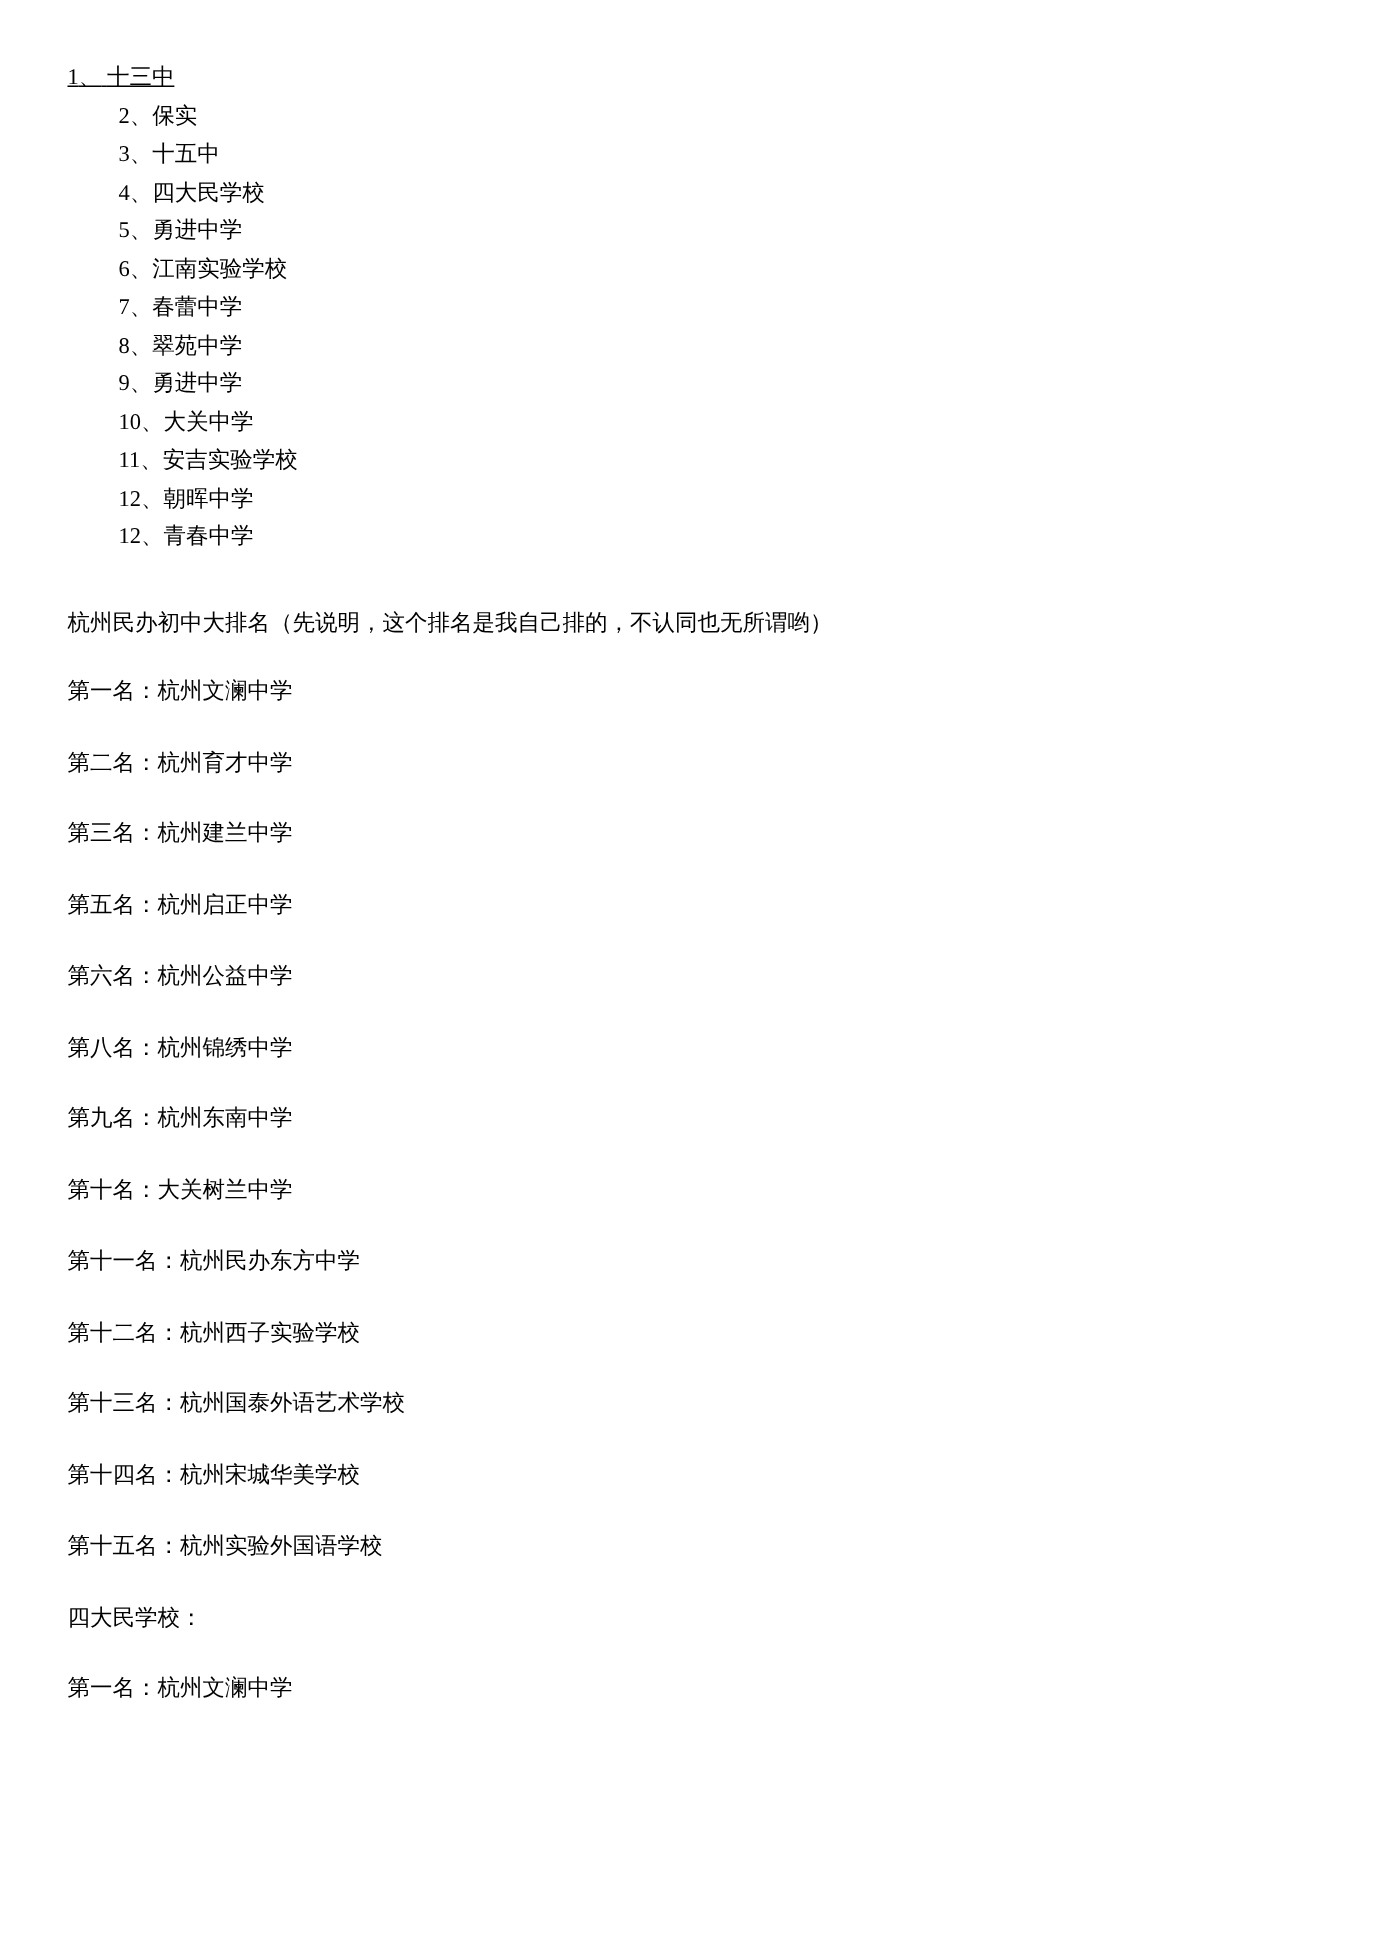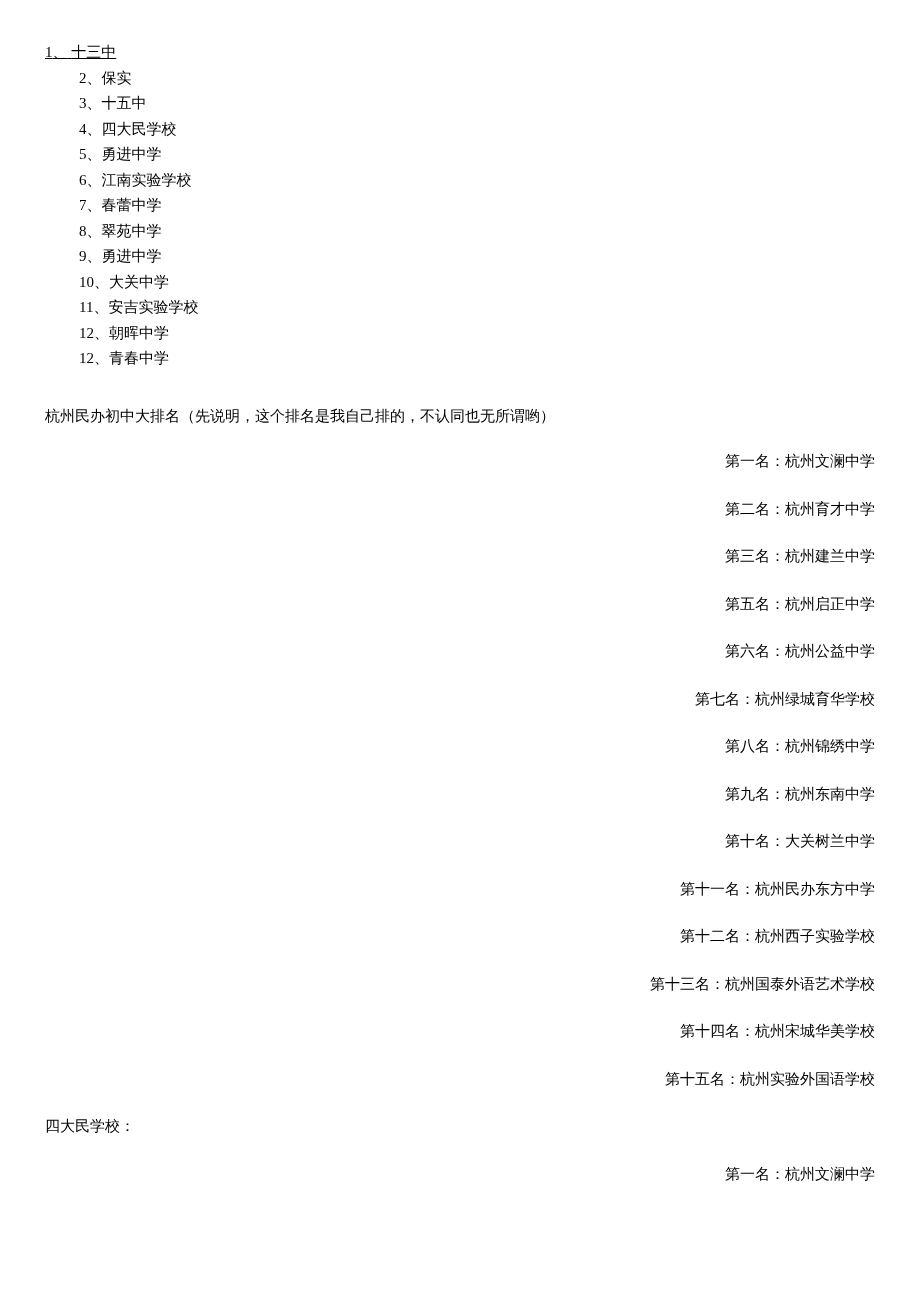--- a/index.html
+++ b/index.html
@@ -21,21 +21,20 @@
       margin-left: 34px;
       margin-bottom: 0;
     }
     .section-heading {
       margin-top: 32px;
       margin-bottom: 20px;
     }
     .rank-item {
       margin-top: 13px;
       margin-bottom: 22px;
-      text-align: right;
     }
     .sub-heading {
       margin-top: 22px;
       margin-bottom: 22px;
     }
   </style>
 </head>
 <body>
 
 <div>
@@ -81,21 +80,20 @@
 </div>
 
 <div class="section-heading">杭州民办初中大排名（先说明，这个排名是我自己排的，不认同也无所谓哟）</div>
 
 <div>
   <div class="rank-item">第一名：杭州文澜中学</div>
   <div class="rank-item">第二名：杭州育才中学</div>
   <div class="rank-item">第三名：杭州建兰中学</div>
   <div class="rank-item">第五名：杭州启正中学</div>
   <div class="rank-item">第六名：杭州公益中学</div>
-  <div class="rank-item">第七名：杭州绿城育华学校</div>
   <div class="rank-item">第八名：杭州锦绣中学</div>
   <div class="rank-item">第九名：杭州东南中学</div>
   <div class="rank-item">第十名：大关树兰中学</div>
   <div class="rank-item">第十一名：杭州民办东方中学</div>
   <div class="rank-item">第十二名：杭州西子实验学校</div>
   <div class="rank-item">第十三名：杭州国泰外语艺术学校</div>
   <div class="rank-item">第十四名：杭州宋城华美学校</div>
   <div class="rank-item">第十五名：杭州实验外国语学校</div>
 </div>
 

